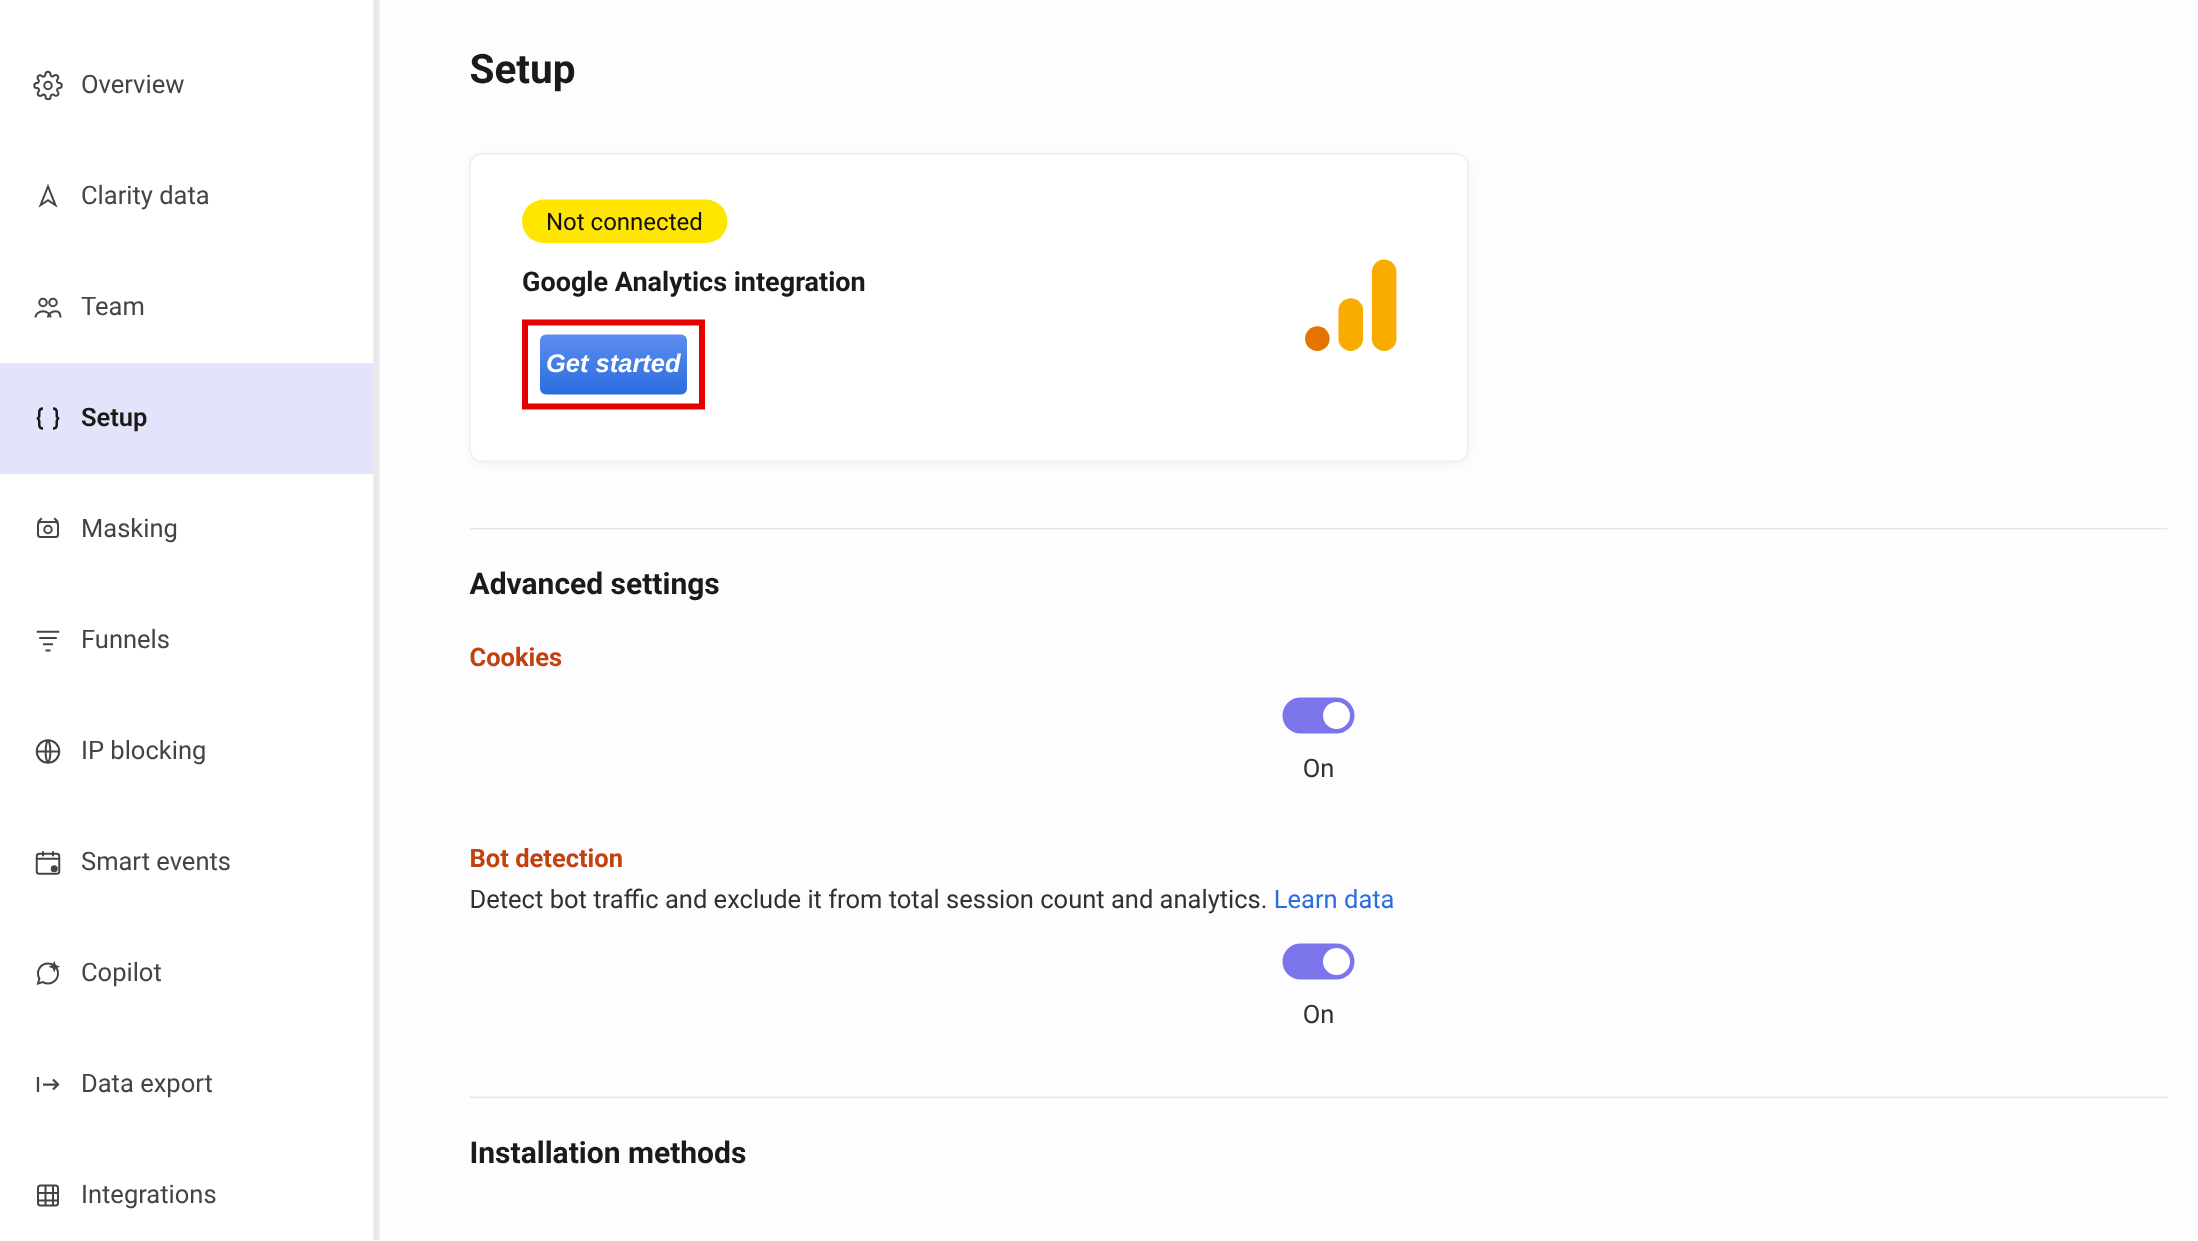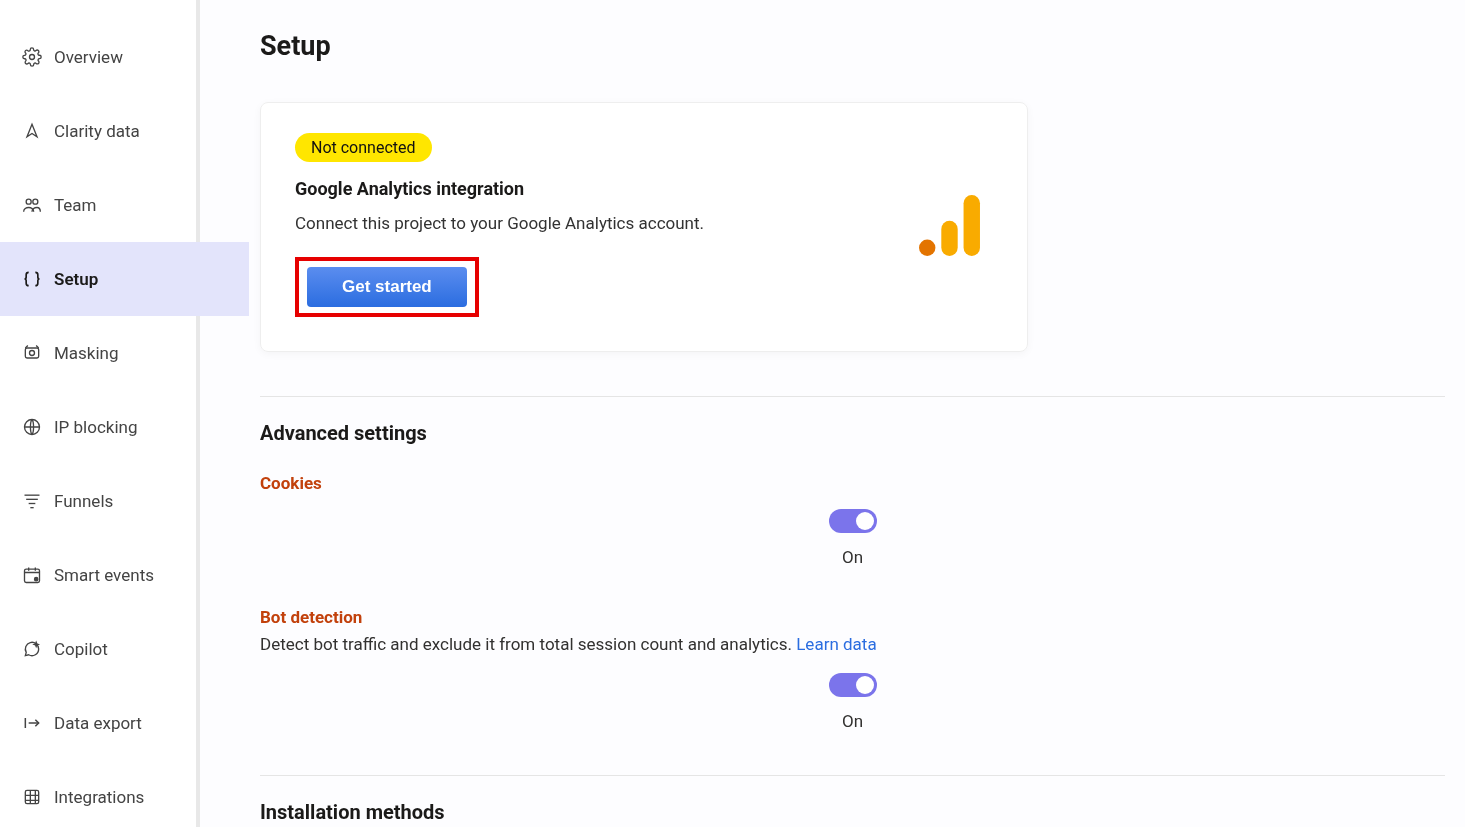--- a/index.html
+++ b/index.html
@@ -6,21 +6,21 @@
 body {
   font-family: "Segoe UI", -apple-system, BlinkMacSystemFont, Roboto, sans-serif;
   background: #fff;
   color: #1b1a19;
   width: 1465px;
   height: 827px;
   overflow: hidden;
   display: flex;
 }
 .sidebar {
-  width: 200px;
+  width: 253px;
   height: 100%;
   background: #fff;
   border-right: 4px solid #e8e8e8;
   position: relative;
 }
 .sidebar-scroll {
   width: 249px;
   height: 100%;
   overflow-y: auto;
 }
@@ -66,21 +66,21 @@
   font-weight: 700;
   margin-bottom: 40px;
   color: #1b1a19;
 }
 .card {
   background: #fff;
   border: 1px solid #eee;
   border-radius: 8px;
   box-shadow: 0 2px 8px rgba(0,0,0,0.04);
   padding: 30px 34px 34px 34px;
-  width: 768px;
+  width: 666px;
   position: relative;
   display: flex;
   justify-content: space-between;
 }
 .card-left { flex: 1; padding-right: 20px; }
 .badge {
   display: inline-block;
   background: #ffe600;
   color: #111;
   font-size: 16px;
@@ -103,23 +103,24 @@
   display: inline-block;
   border: 4px solid #e60000;
   padding: 6px 8px;
 }
 .primary-btn {
   background: linear-gradient(to bottom, #5b8def 0%, #2b6de0 100%);
   color: #fff;
   border: none;
   font-size: 17px;
   font-weight: 600;
-  padding: 10px 35px;
+  padding: 10px 4px;
   border-radius: 4px;
   cursor: pointer;
+  font-style: italic;
 }
 .ga-icon {
   width: 75px;
   height: 75px;
   align-self: center;
   margin-right: 6px;
 }
 .divider {
   border: none;
   border-top: 1px solid #e5e5e5;
@@ -226,40 +227,40 @@
               <rect x="4" y="6" width="16" height="12" rx="2"></rect>
               <circle cx="12" cy="12" r="3"></circle>
               <path d="M4 6l3-3M20 6l-3-3"></path>
             </svg>
         </span>
         <span>Masking</span>
       </li>
       <li class="sidebar-item">
         <span class="icon-wrap">
           <svg viewBox="0 0 24 24" fill="none" stroke="currentColor" stroke-width="1.6">
-              <circle cx="12" cy="12" r="9"></circle>
-              <path d="M3 12h18M12 3c2.5 3 2.5 15 0 18M12 3c-2.5 3-2.5 15 0 18"></path>
-            </svg>
-        </span>
-        <span>IP blocking</span>
-      </li>
-      <li class="sidebar-item">
-        <span class="icon-wrap">
-          <svg viewBox="0 0 24 24" fill="none" stroke="currentColor" stroke-width="1.6">
               <path d="M3 5h18"></path>
               <path d="M5 10h14"></path>
               <path d="M8 15h8"></path>
               <path d="M10 20h4"></path>
             </svg>
         </span>
         <span>Funnels</span>
       </li>
       <li class="sidebar-item">
         <span class="icon-wrap">
           <svg viewBox="0 0 24 24" fill="none" stroke="currentColor" stroke-width="1.6">
+              <circle cx="12" cy="12" r="9"></circle>
+              <path d="M3 12h18M12 3c2.5 3 2.5 15 0 18M12 3c-2.5 3-2.5 15 0 18"></path>
+            </svg>
+        </span>
+        <span>IP blocking</span>
+      </li>
+      <li class="sidebar-item">
+        <span class="icon-wrap">
+          <svg viewBox="0 0 24 24" fill="none" stroke="currentColor" stroke-width="1.6">
               <rect x="3" y="5" width="18" height="16" rx="2"></rect>
               <path d="M3 9h18M8 3v4M16 3v4"></path>
               <circle cx="17" cy="17" r="2" fill="currentColor"></circle>
             </svg>
         </span>
         <span>Smart events</span>
       </li>
       <li class="sidebar-item">
         <span class="icon-wrap">
           <svg viewBox="0 0 24 24" fill="none" stroke="currentColor" stroke-width="1.6">
@@ -293,21 +294,20 @@
 </nav>
 
 <main class="main">
   <div class="main-inner">
     <h1 class="page-title">Setup</h1>
 
     <div class="card">
       <div class="card-left">
         <span class="badge">Not connected</span>
         <h2 class="card-title">Google Analytics integration</h2>
-        <p class="card-desc">Connect this project to your Google Analytics account.</p>
         <div class="highlight-box">
           <button class="primary-btn">Get started</button>
         </div>
       </div>
       <div class="ga-icon">
         <svg viewBox="0 0 64 64">
           <rect x="44" y="6" width="14" height="52" rx="7" fill="#f9ab00"></rect>
           <rect x="25" y="28" width="14" height="30" rx="7" fill="#f9ab00"></rect>
           <circle cx="13" cy="51" r="7" fill="#e37400"></circle>
         </svg>

